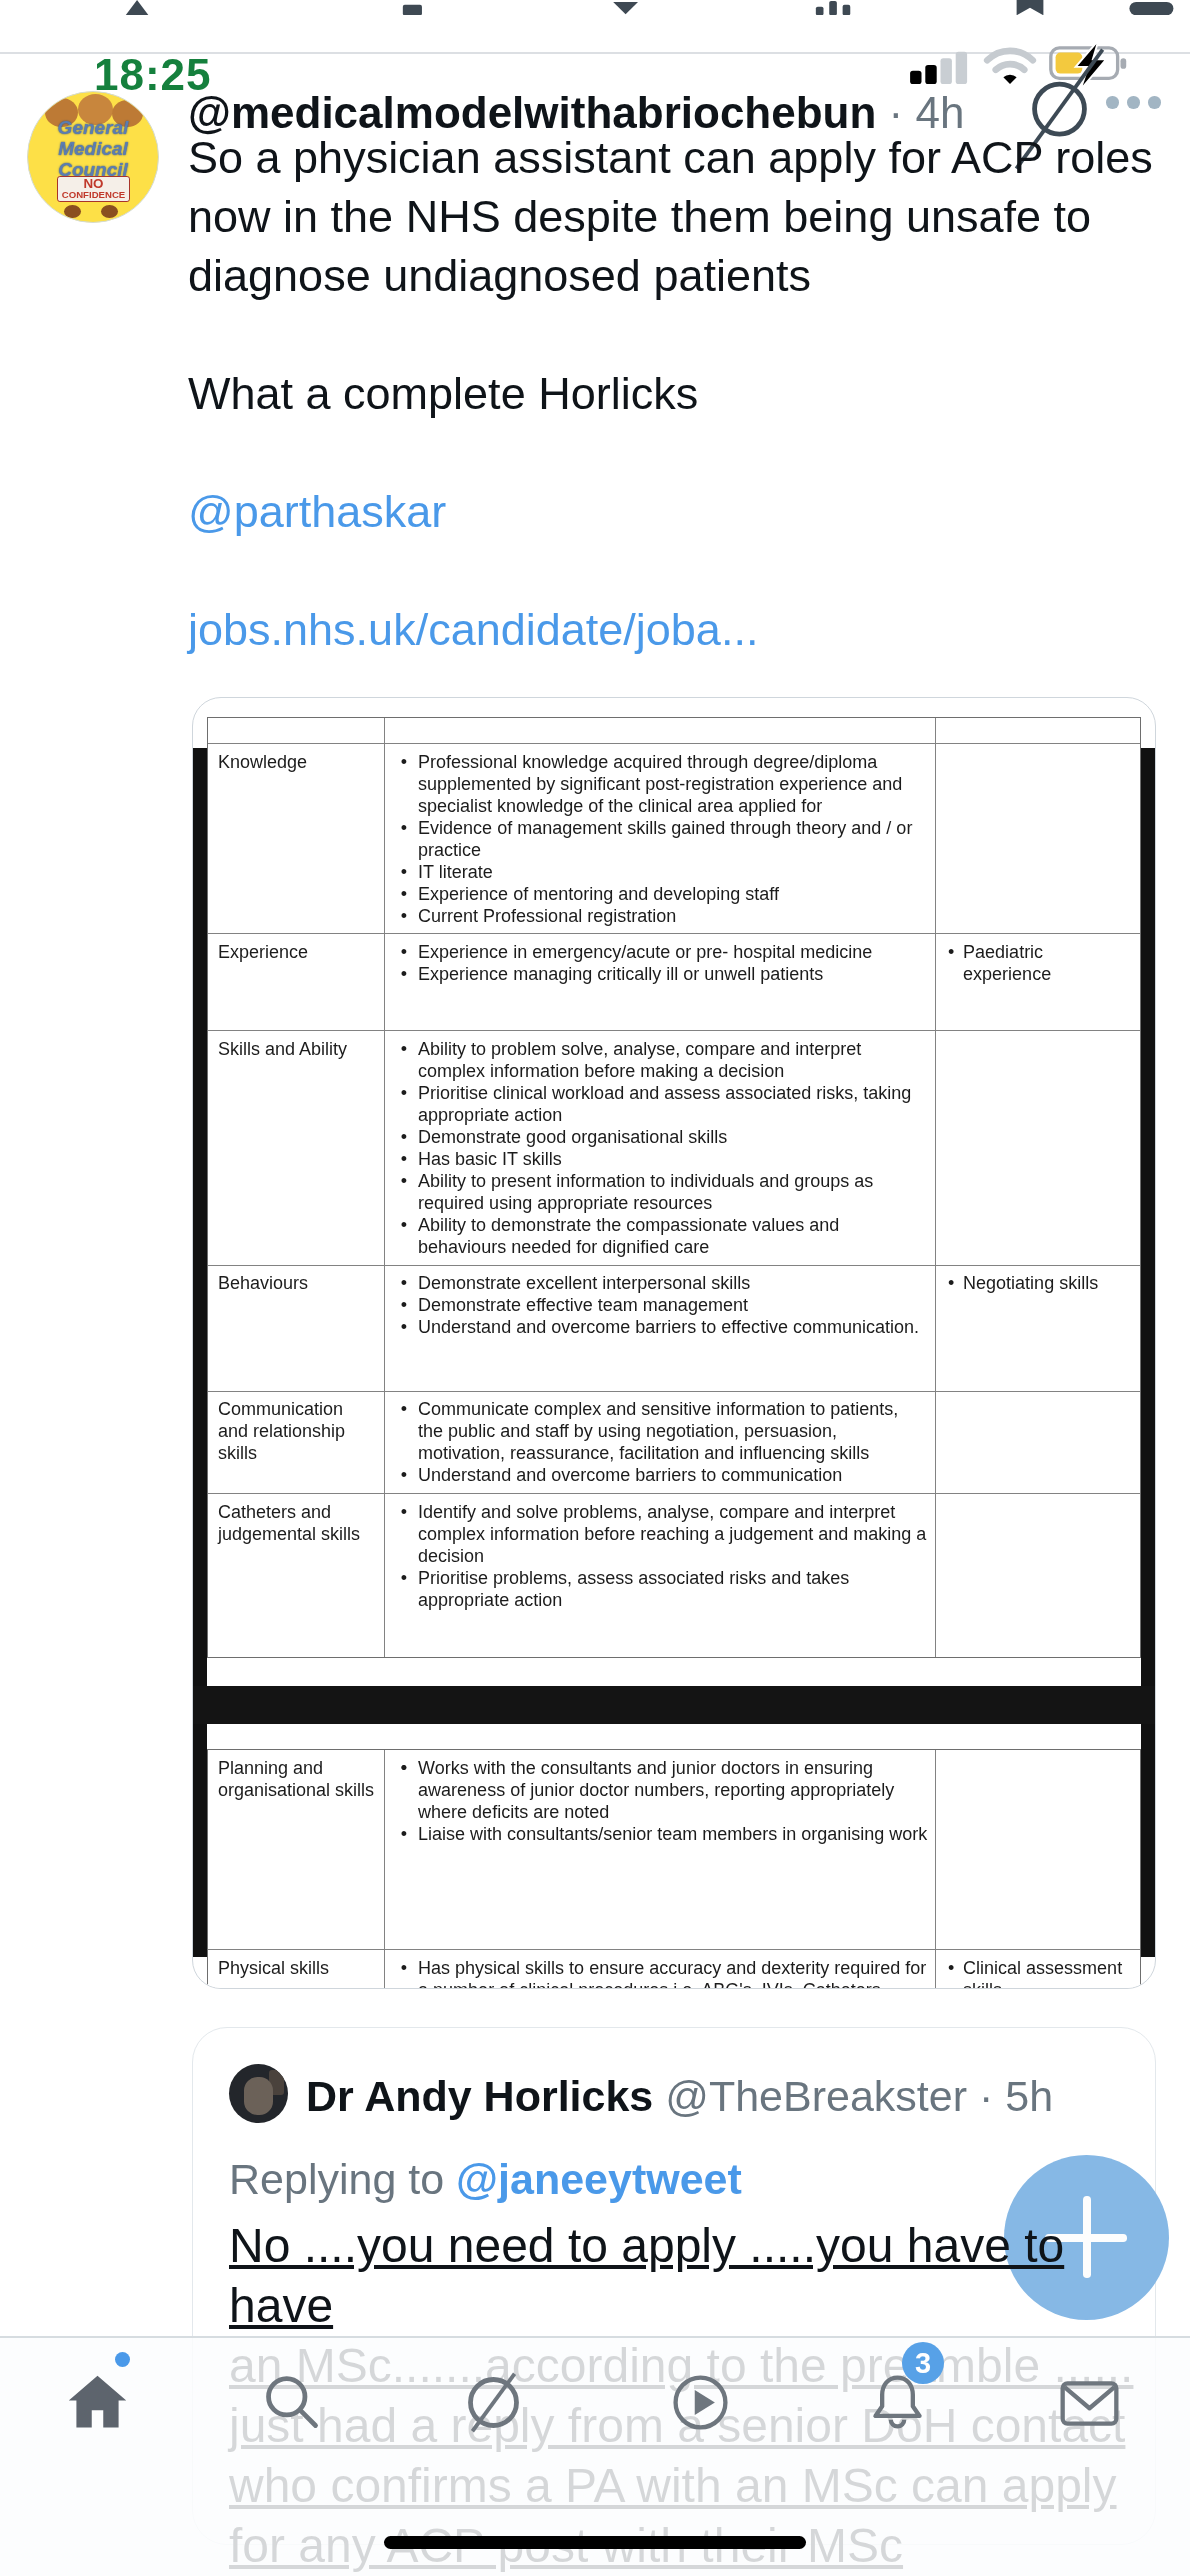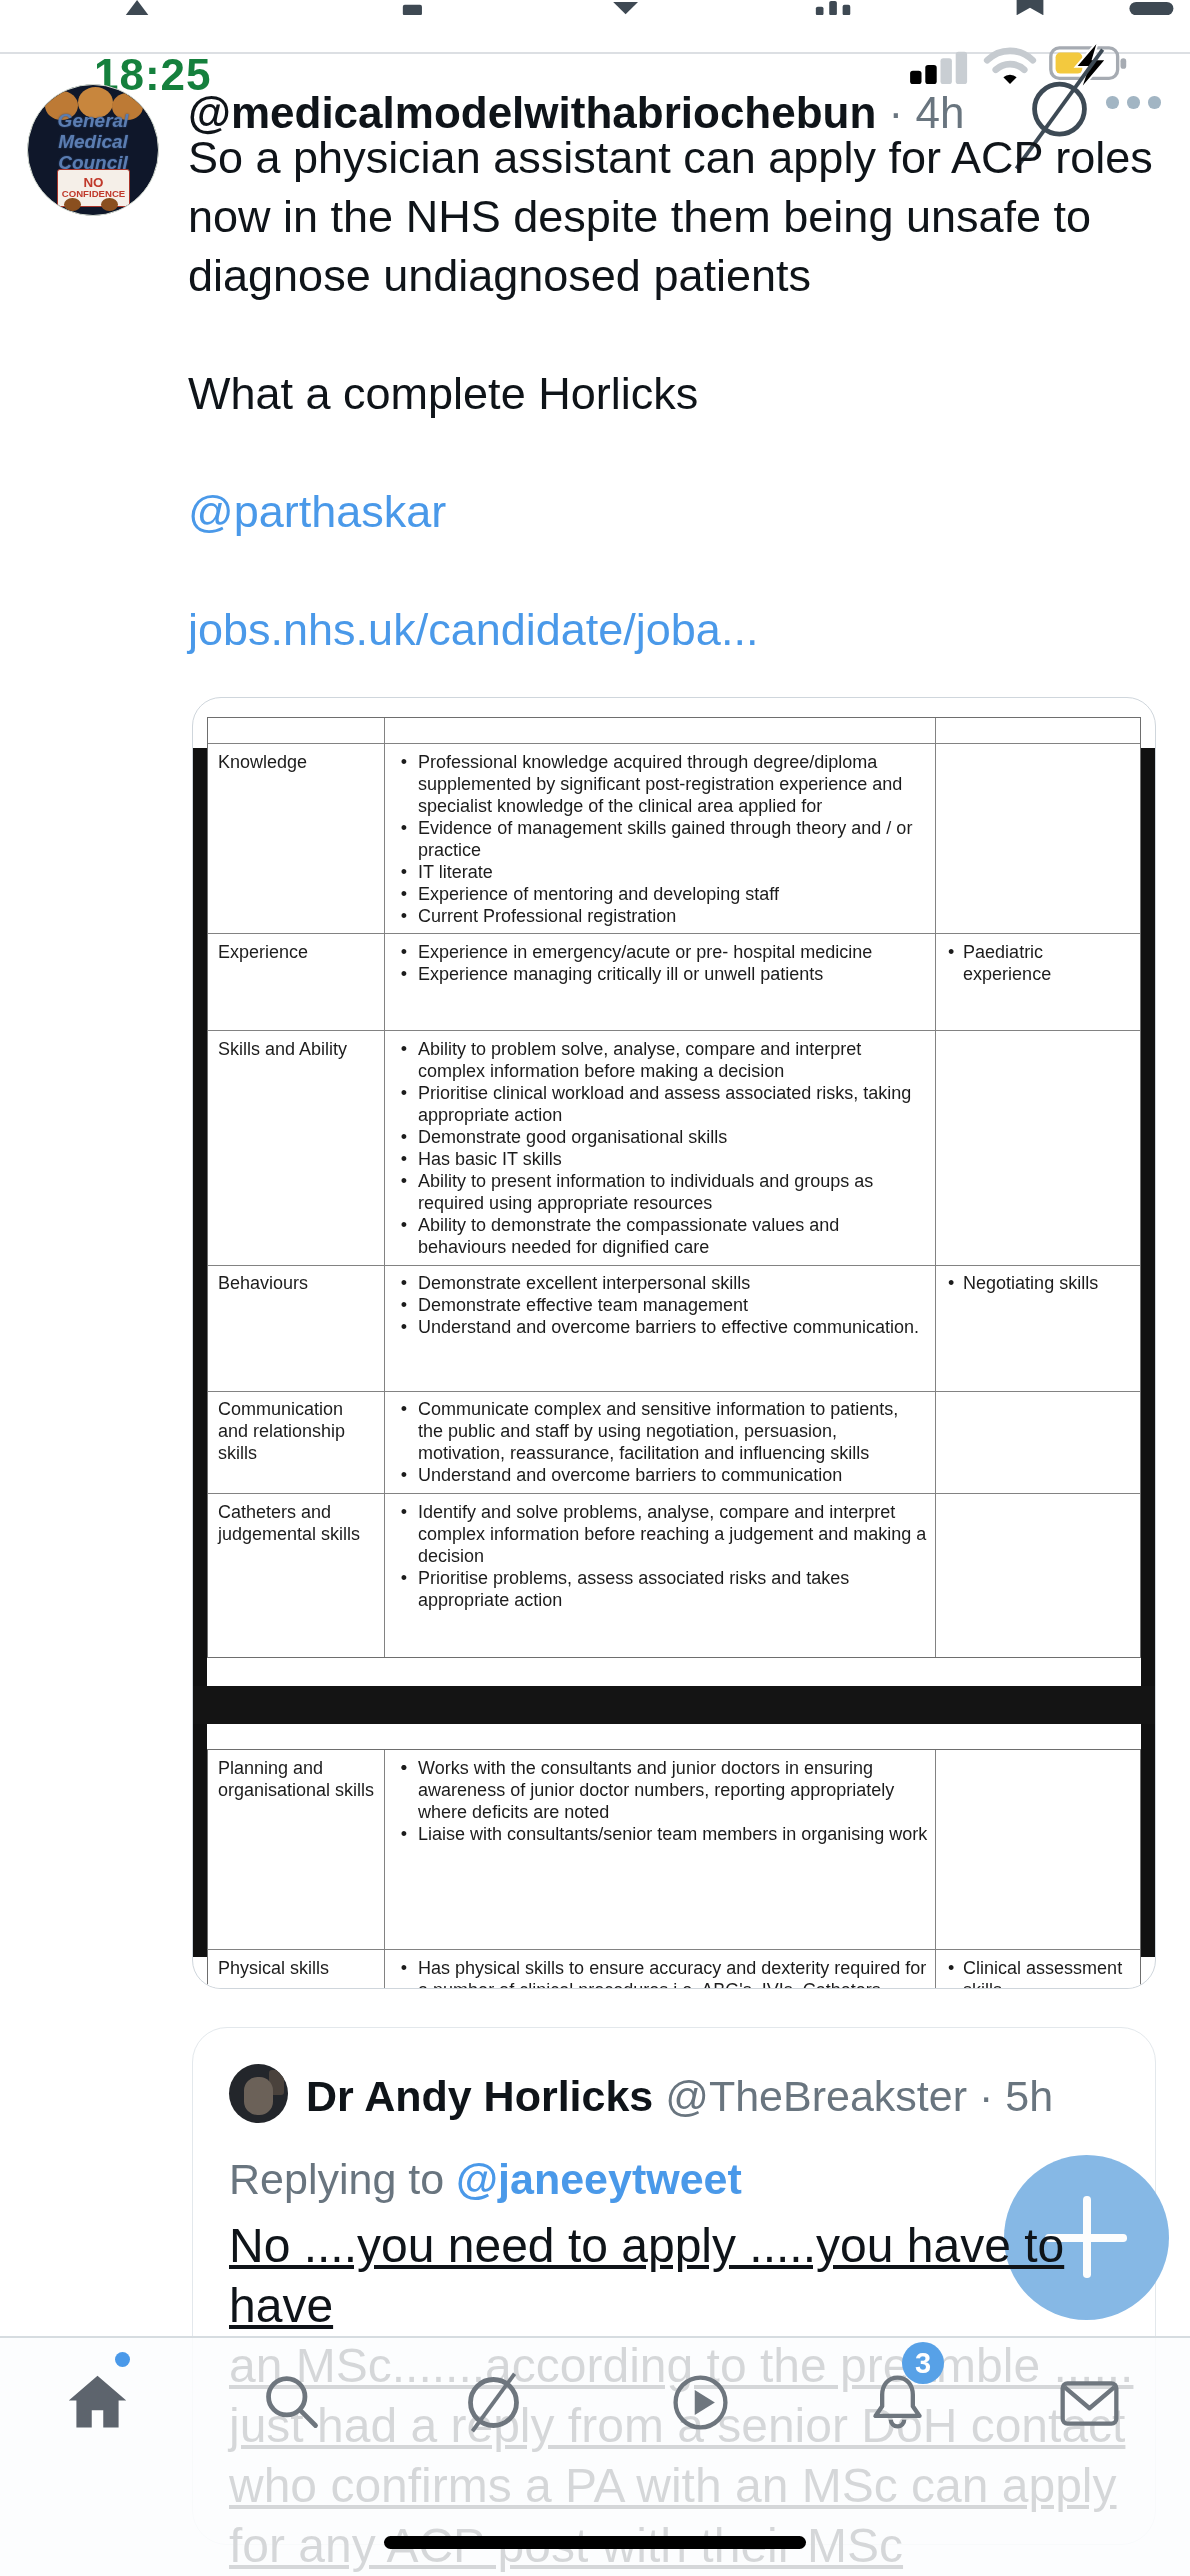--- a/index.html
+++ b/index.html
@@ -8,27 +8,27 @@
 
   
   #frag-strip{position:absolute;top:0;left:0;width:1190px;height:15.3px;overflow:hidden;}
   #status-divider{position:absolute;top:52px;left:0;width:1190px;height:1.9px;background:#dcdfe3;}
   #status-time{position:absolute;left:94px;top:50px;font-size:44px;font-weight:700;letter-spacing:1px;color:#15803d;}
   #signal-icon{position:absolute;left:910px;top:46px;}
   #wifi-icon{position:absolute;left:983px;top:46px;}
   #battery-icon{position:absolute;left:1047px;top:38px;}
 
   
-  #tweet-avatar{position:absolute;left:27px;top:84px;width:130px;height:130px;border-radius:50%;
-    background:#0f172a;overflow:hidden;border:1px solid #d4dbd2;}
+  #tweet-avatar{position:absolute;left:27px;top:91px;width:130px;height:130px;border-radius:50%;
+    background:#fde047;overflow:hidden;border:1px solid #d4dbd2;}
   #tweet-avatar .blob{position:absolute;border-radius:50%;background:#bd7a35;}
   #tweet-avatar .gmc{position:absolute;top:25px;width:100%;text-align:center;font-weight:700;
     font-style:italic;font-size:19px;line-height:21px;color:#5b7db1;text-shadow:0 0 1.9px #2e4a77;}
   #tweet-avatar .sign{position:absolute;left:29px;top:84px;width:71px;background:#f5efe8;border:1.9px solid #a8342a;
-    border-radius:2.9px;text-align:center;padding:6px 0;}
+    border-radius:2.9px;text-align:center;padding:0 0;}
   #tweet-avatar .sign .no{font-size:13.4px;font-weight:700;color:#c0392b;line-height:13.4px;}
   #tweet-avatar .sign .conf{font-size:9.6px;font-weight:700;color:#c0392b;line-height:10.5px;}
   #header-row{position:absolute;left:188px;top:88px;font-size:44px;white-space:nowrap;}
   #header-row .handle{font-weight:700;color:#0f1419;}
   #header-row .meta{font-weight:400;color:#69757f;}
   #mute-header-icon{position:absolute;left:997px;top:42px;}
   #more-dots{position:absolute;left:1106px;top:96px;display:flex;gap:8.6px;}
   #more-dots i{width:12.5px;height:12.5px;border-radius:50%;background:#a2b5c3;display:block;}
 
   

